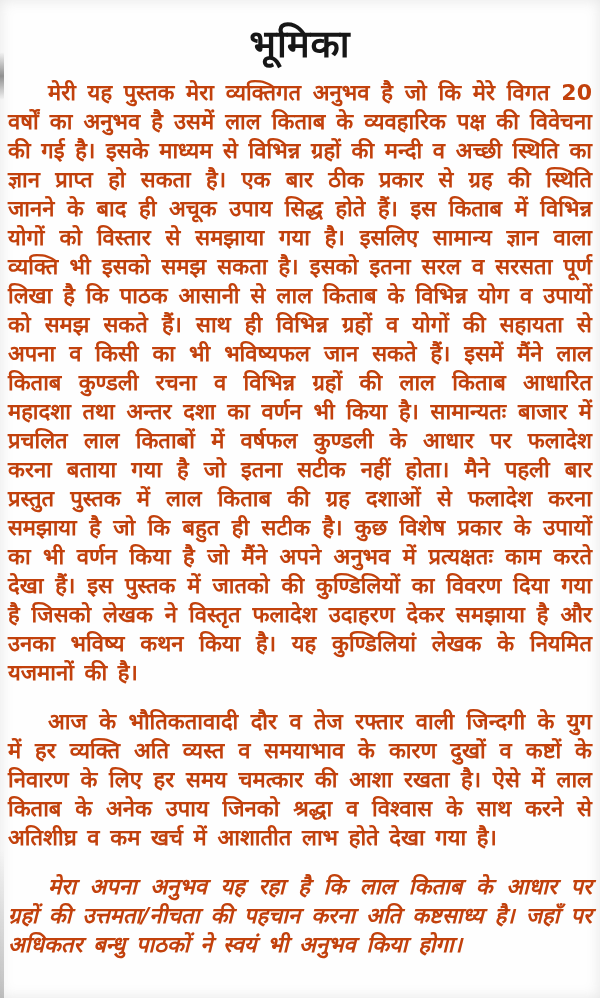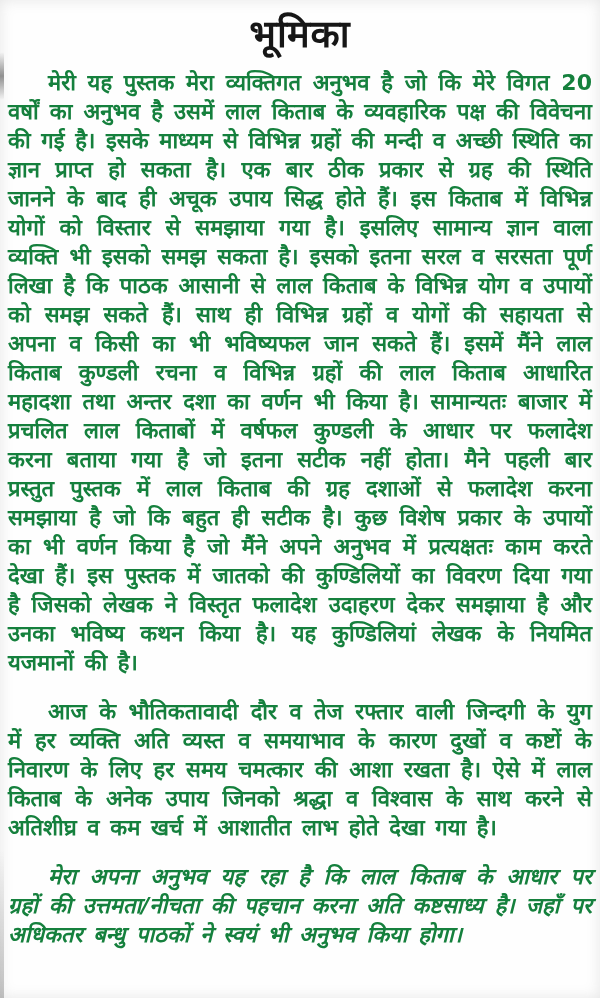--- a/index.html
+++ b/index.html
@@ -13,40 +13,40 @@
     height: 998px;
     margin: 0 auto;
     background: #fefefe;
     color: #1b1b1b;
     overflow: hidden;
     font-family: "DejaVu Sans", "Liberation Sans", sans-serif;
     box-shadow: inset 0 0 14px rgba(120,120,120,0.18);
   }
   .title {
     margin: 0;
-    padding-top: 8px;
+    padding-top: 18px;
     text-align: center;
     font-size: 38px;
     line-height: 52px;
     font-weight: 700;
     letter-spacing: 1px;
     color: #161616;
   }
   .body-text {
     padding: 8px 8px 0 8px;
   }
   .body-para {
     margin: 0 0 20px 0;
     font-size: 22px;
     line-height: 29px;
     font-weight: 600;
     text-align: justify;
     text-indent: 40px;
     word-spacing: 3px;
-    color: #15803d;
+    color: #c2410c;
   }
   .body-para:last-child {
     margin-bottom: 0;
     font-style: italic;
   }
   
   .edge-smudge {
     position: absolute;
     left: 0;
     pointer-events: none;

